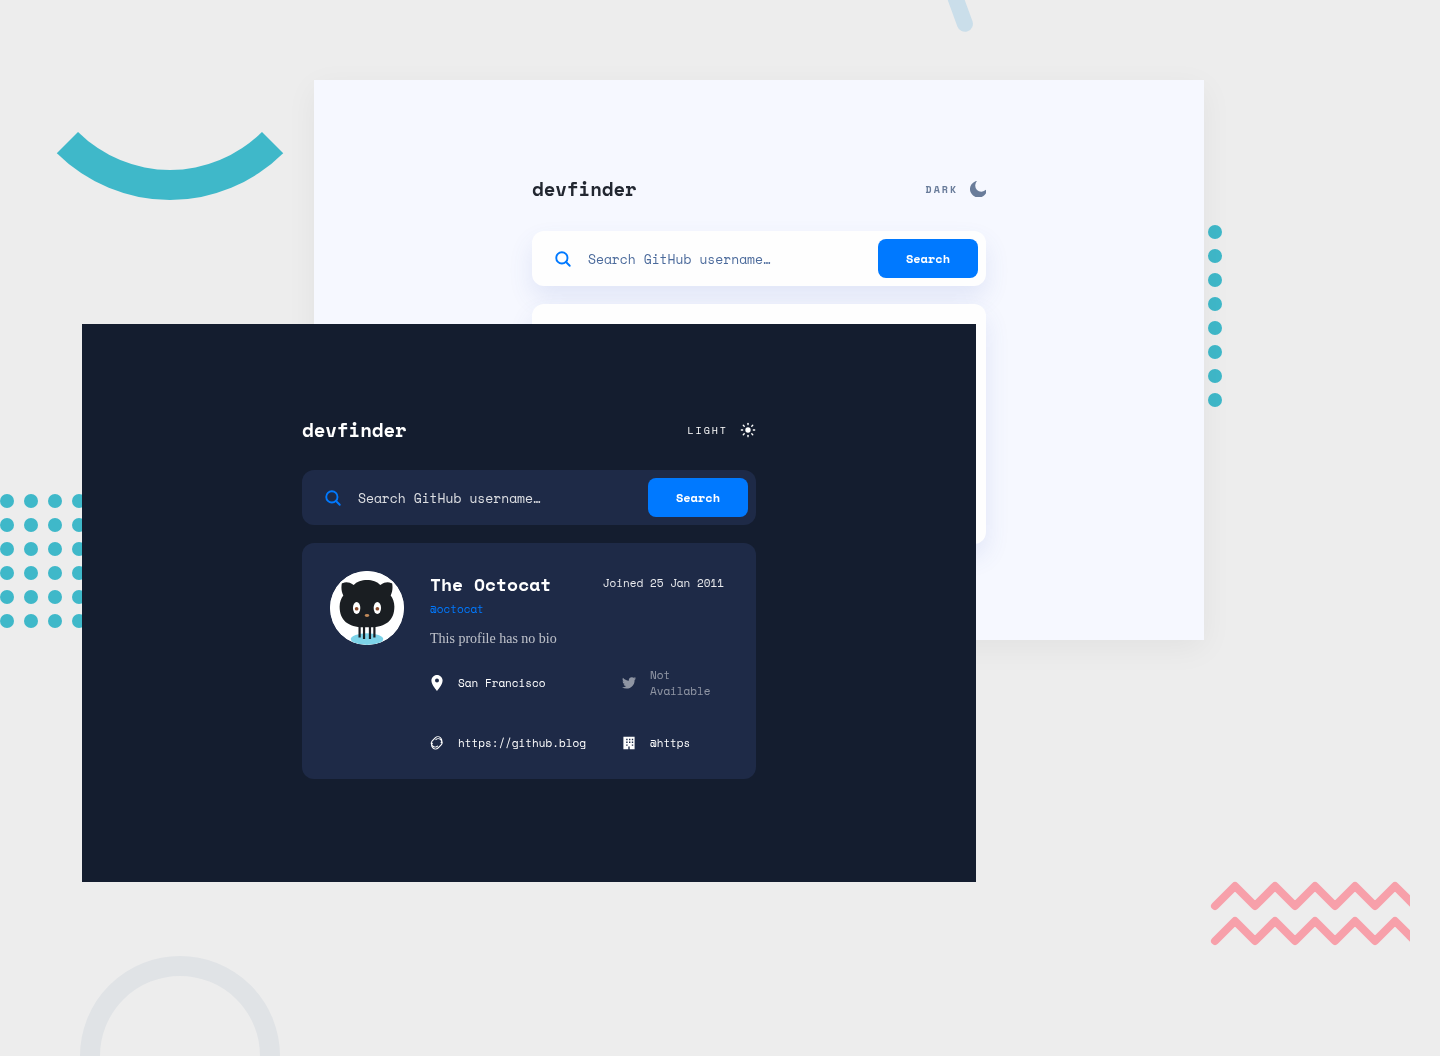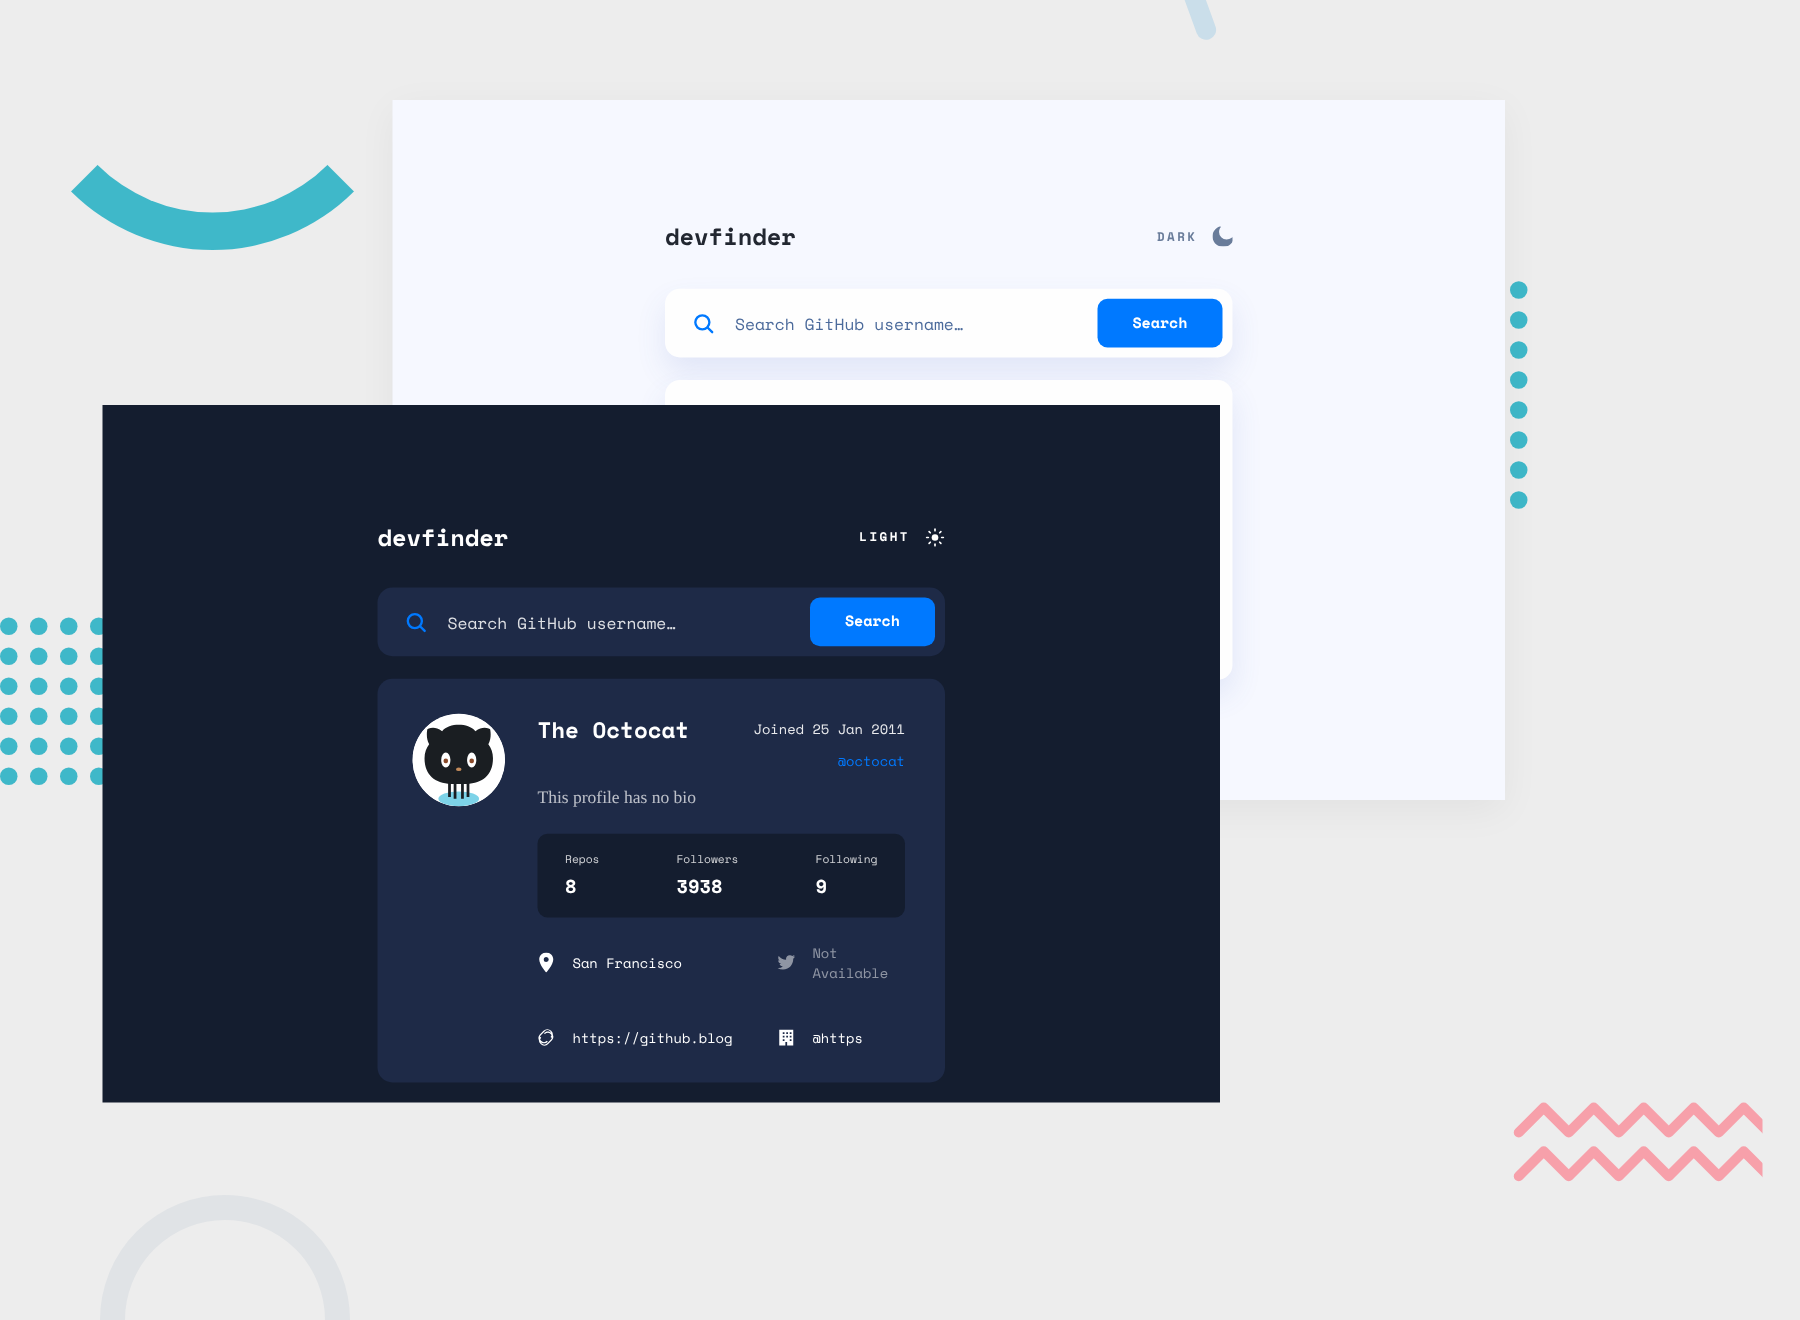--- a/index.html
+++ b/index.html
@@ -194,26 +194,26 @@
       align-items: center;
       margin-bottom: 26px;
     }
     .dark-header .brand {
       font-size: 19px;
       font-weight: 700;
       color: #FFFFFF;
     }
     .dark-header .theme-toggle {
       display: flex;
-      align-items: flex-start;
+      align-items: flex-end;
       gap: 12px;
       color: #FFFFFF;
       font-size: 10px;
       letter-spacing: 2px;
-      font-weight: 700;
+      font-weight: 400;
       cursor: pointer;
     }
     .dark-search {
       background: #1E2A47;
       border-radius: 12px;
       display: flex;
       align-items: center;
       padding: 8px 8px 8px 22px;
       gap: 16px;
       margin-bottom: 18px;
@@ -243,21 +243,21 @@
       overflow: hidden;
     }
     .result-body { flex: 1; }
     .dark-result .headrow {
       display: flex;
       justify-content: space-between;
       align-items: flex-start;
     }
     .dark-result .user-name { font-size: 18px; font-weight: 700; color: #fff; }
     .dark-result .join-date { font-size: 11px; color: #fff; opacity: 0.9; margin-top: 4px; }
-    .dark-result .handle { font-size: 11px; color: #0079FF; margin-top: 4px; text-align: right; }
+    .dark-result .handle { font-size: 11px; color: #0079FF; margin-top: 4px; }
     .dark-result .bio { font-size: 14px; color: #fff; opacity: 0.7; margin-top: 14px; font-family: Liberation Serif, serif; }
     .stats {
       background: #141D2F;
       border-radius: 8px;
       padding: 14px 22px;
       margin-top: 20px;
       display: flex;
       justify-content: space-between;
     }
     .stat-label { font-size: 9px; color: #fff; opacity: 0.8; }
@@ -407,34 +407,20 @@
           <path stroke="#1a1e22" stroke-width="3" fill="none" d="M40 72 v18 M46 72 v20 M54 72 v20 M60 72 v18"></path>
         </svg>
       </div>
       <div class="result-body">
         <div class="headrow">
           <div class="user-name">The Octocat</div>
           <div class="join-date">Joined 25 Jan 2011</div>
         </div>
         <div class="handle">@octocat</div>
         <div class="bio">This profile has no bio</div>
-        <div class="stats">
-          <div>
-            <div class="stat-label">Repos</div>
-            <div class="stat-value">8</div>
-          </div>
-          <div>
-            <div class="stat-label">Followers</div>
-            <div class="stat-value">3938</div>
-          </div>
-          <div>
-            <div class="stat-label">Following</div>
-            <div class="stat-value">9</div>
-          </div>
-        </div>
         <div class="links">
           <div class="link-item">
             <svg class="link-icon" viewBox="0 0 14 20">
                 <path d="M7 0C3.14 0 0 3.14 0 7c0 5.25 7 13 7 13s7-7.75 7-13c0-3.86-3.14-7-7-7zm0 9.5A2.5 2.5 0 1 1 7 4.5a2.5 2.5 0 0 1 0 5z"></path>
               </svg>
             <span>San Francisco</span>
           </div>
           <div class="link-item disabled">
             <svg class="link-icon" viewBox="0 0 20 18">
                 <path d="M20 2.172a8.19 8.19 0 0 1-2.357.646 4.11 4.11 0 0 0 1.804-2.27 8.22 8.22 0 0 1-2.605.996A4.1 4.1 0 0 0 13.847.75c-2.266 0-4.1 1.837-4.1 4.103 0 .322.036.635.106.935-3.41-.17-6.433-1.804-8.457-4.287a4.1 4.1 0 0 0-.555 2.063c0 1.424.724 2.679 1.825 3.415a4.07 4.07 0 0 1-1.858-.513v.052a4.104 4.104 0 0 0 3.292 4.023 4.1 4.1 0 0 1-1.853.07 4.108 4.108 0 0 0 3.834 2.85A8.23 8.23 0 0 1 0 15.162a11.61 11.61 0 0 0 6.29 1.843c7.547 0 11.674-6.253 11.674-11.675l-.013-.531A8.3 8.3 0 0 0 20 2.172z"></path>

